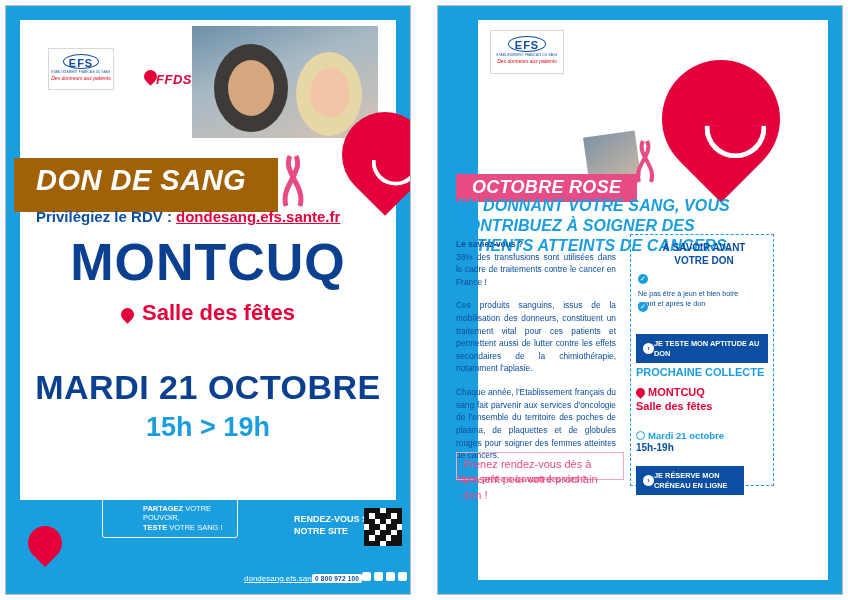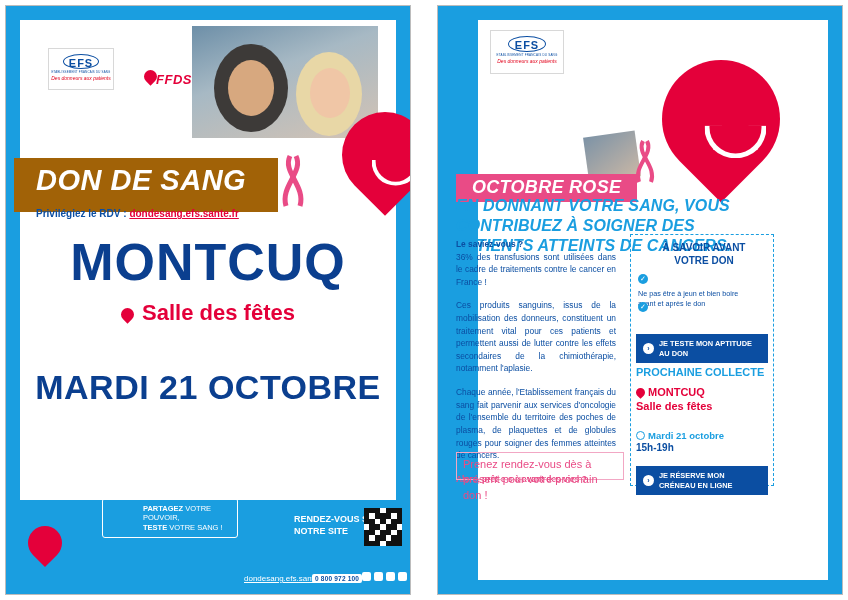--- a/index.html
+++ b/index.html
@@ -94,21 +94,21 @@
     position:absolute;left:-6px;top:138px;width:264px;height:54px;
     background:#a16207;
   }
   #l-banner .ttl{
     position:absolute;left:22px;top:6px;
     color:#ffffff;font-size:29px;font-weight:bold;font-style:italic;
     letter-spacing:.5px;
   }
   #l-sub{
     position:absolute;left:16px;top:188px;
-    font-size:10px;color:#0b4ea2;font-weight:bold;
+    font-size:15px;color:#0b4ea2;font-weight:bold;
   }
   #l-sub .lnk{color:#e4003a;text-decoration:underline;font-weight:bold;}
   #l-ribbon{
     position:absolute;left:258px;top:130px;width:30px;height:58px;
   }
 
   #l-town{
     position:absolute;left:0;right:0;top:212px;
     text-align:center;color:#0b3f8f;
     font-size:52px;font-weight:bold;letter-spacing:1px;
@@ -228,30 +228,30 @@
     flex:0 0 auto;width:10px;height:10px;border-radius:50%;
     background:#1a9ee0;color:#ffffff;font-size:7px;
     display:flex;align-items:center;justify-content:center;
   }
   #r-tick1{left:200px;top:268px;flex-direction:column;}
   #r-tick2{left:200px;top:296px;}
 
   .cta{
     position:absolute;background:#0b4ea2;color:#ffffff;
     font-size:7.4px;font-weight:bold;line-height:1.3;
-    display:flex;align-items:center;gap:5px;
+    display:flex;align-items:center;
     padding:5px 7px;box-sizing:border-box;
   }
   .cta .circ{
     flex:0 0 auto;width:11px;height:11px;border-radius:50%;
     background:#ffffff;color:#0b4ea2;font-size:7px;
     display:flex;align-items:center;justify-content:center;
   }
   #r-cta1{left:198px;top:328px;width:132px;}
-  #r-cta2{left:198px;top:460px;width:132px;}
+  #r-cta2{left:198px;top:460px;width:108px;}
 
   #r-next-ttl{
     position:absolute;left:198px;top:360px;
     color:#1a9ee0;font-size:11px;font-weight:bold;
   }
   #r-next-town{
     position:absolute;left:210px;top:380px;
     color:#e4003a;font-size:11px;font-weight:bold;
   }
   #r-next-venue{
@@ -326,20 +326,21 @@
         <span>Privilégiez le RDV : </span><span class="lnk">dondesang.efs.sante.fr</span>
       </div>
 
       <div id="l-town">MONTCUQ</div>
 
       <div id="l-venue">
         <span id="l-pin"></span><span>Salle des fêtes</span>
       </div>
 
       <div id="l-date">MARDI 21 OCTOBRE</div>
+      <div id="l-hours">15h &gt; 19h</div>
     </div>
 
     <div class="drop" id="l-foot-drop"></div>
 
     <div class="foot-badge" id="l-badge">
       <div><b>PARTAGEZ</b> <span>VOTRE POUVOIR,</span></div>
       <div><b>TESTE</b> <span>VOTRE SANG !</span></div>
     </div>
 
     <div id="l-rdv">RENDEZ-VOUS SUR NOTRE SITE</div>

